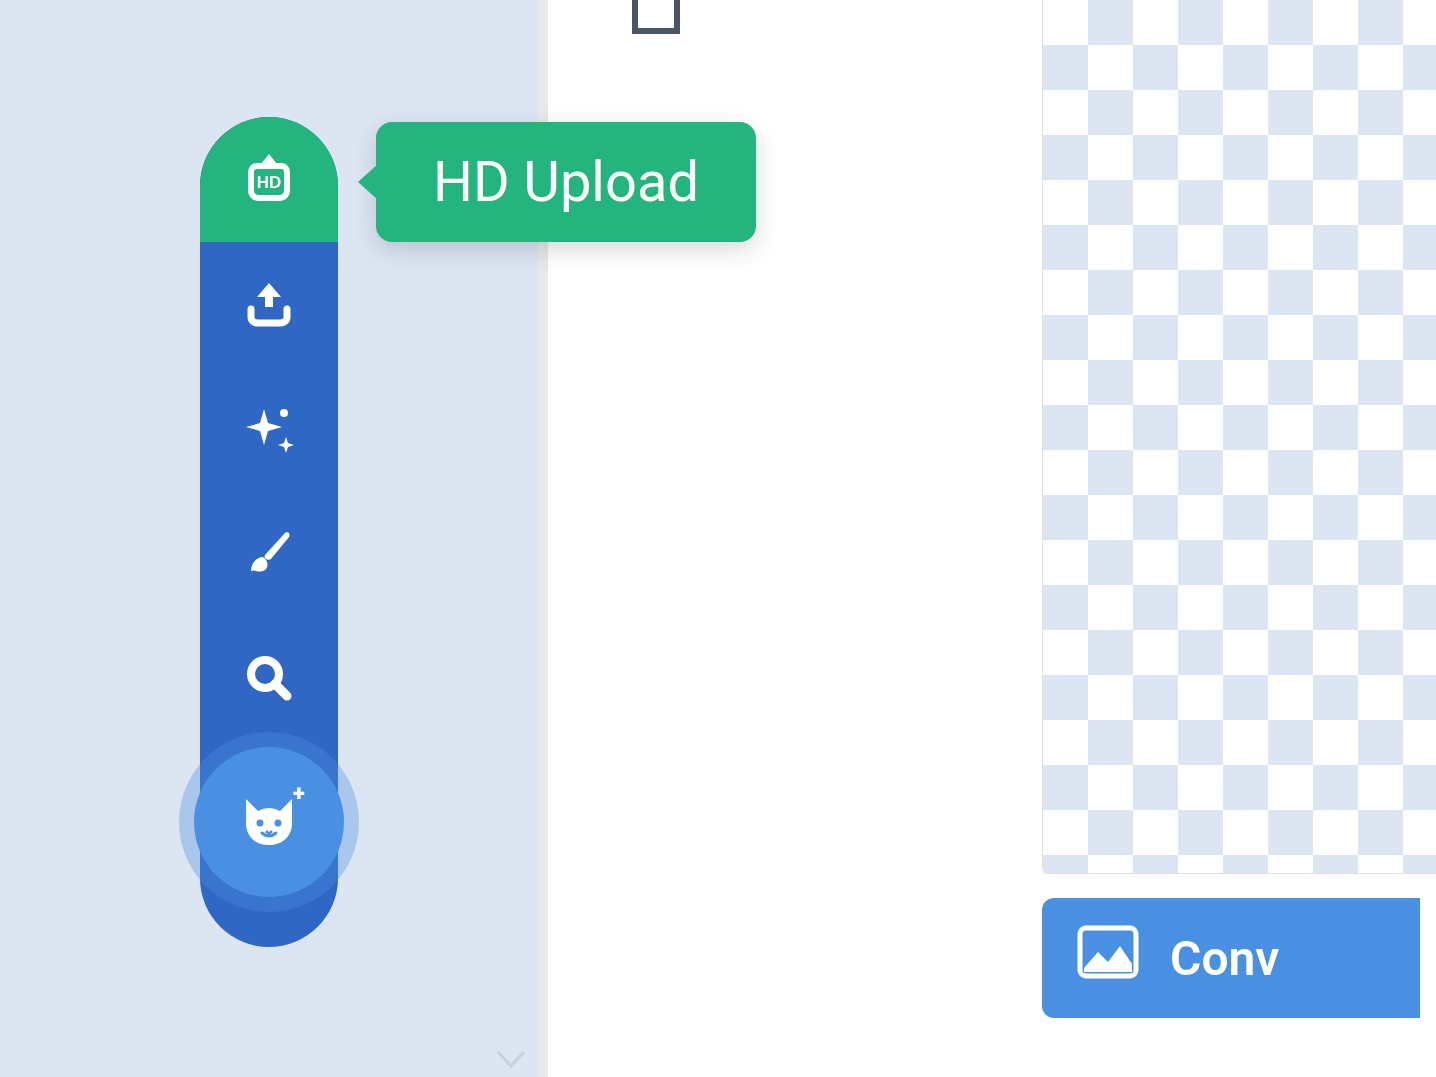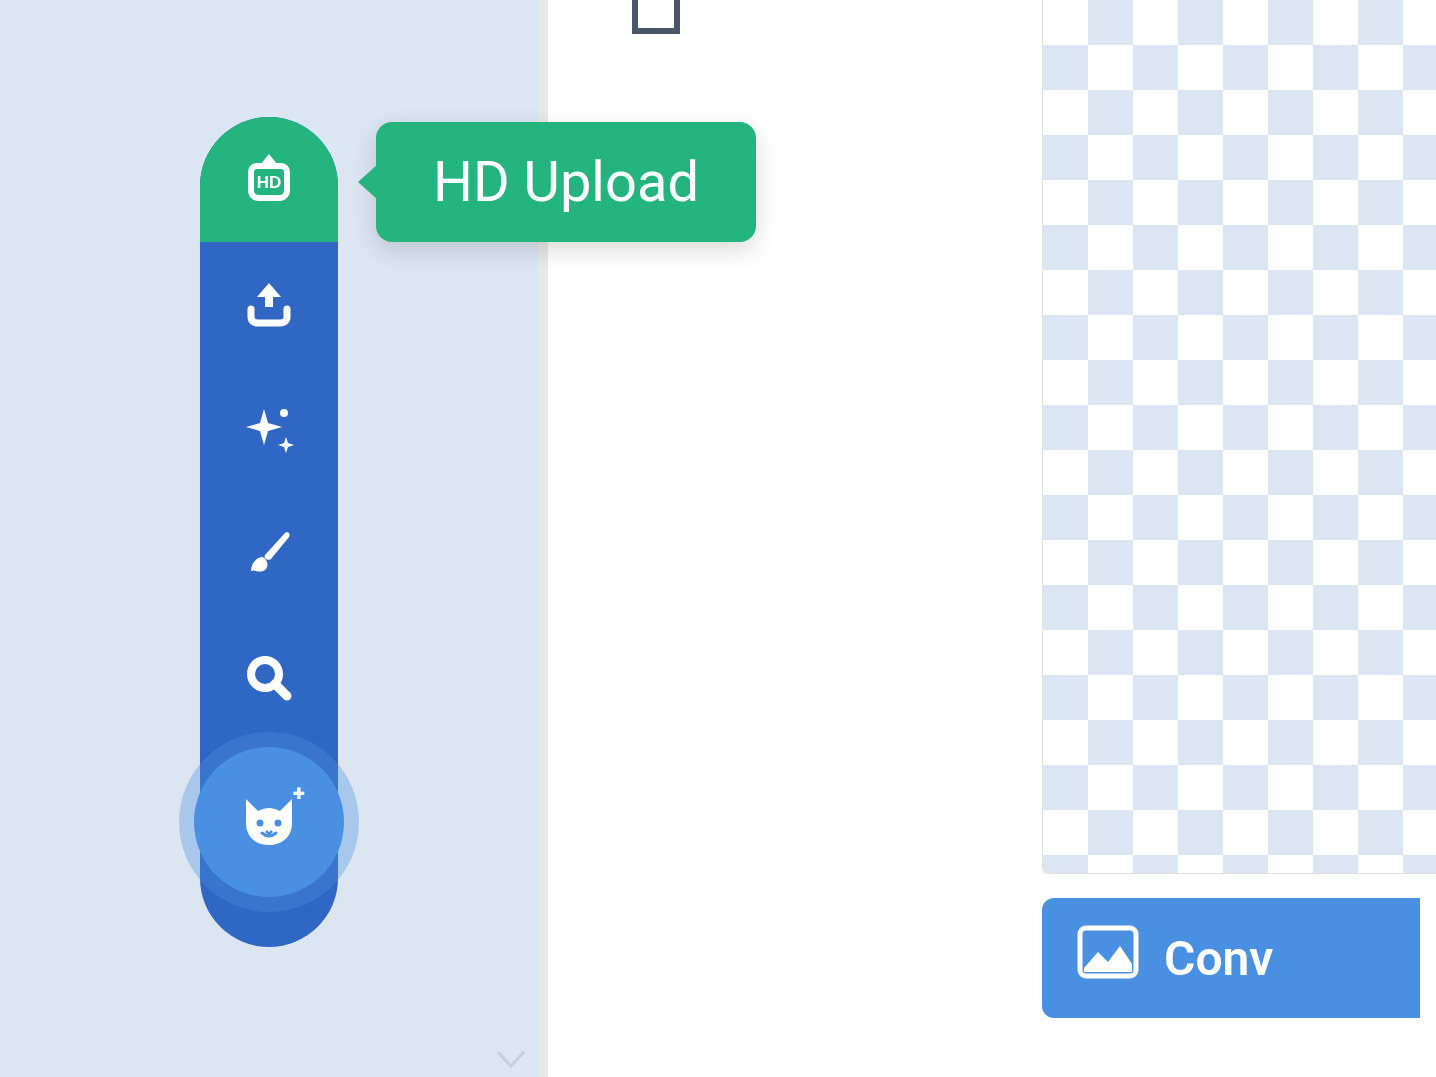--- a/index.html
+++ b/index.html
@@ -67,21 +67,21 @@
       height: 120px;
       background: #4a90e2;
       border-radius: 12px 0 0 12px;
       display: flex;
       align-items: center;
       padding-left: 34px;
       color: #ffffff;
       font-size: 48px;
       font-weight: 600;
       cursor: pointer;
-      gap: 24px;
+      gap: 30px;
     }
     .convert-button svg { flex-shrink: 0; }
 
     .small-square {
       position: absolute;
       left: 632px;
       top: -10px;
       width: 48px;
       height: 44px;
       border: 6px solid #4a5568;

